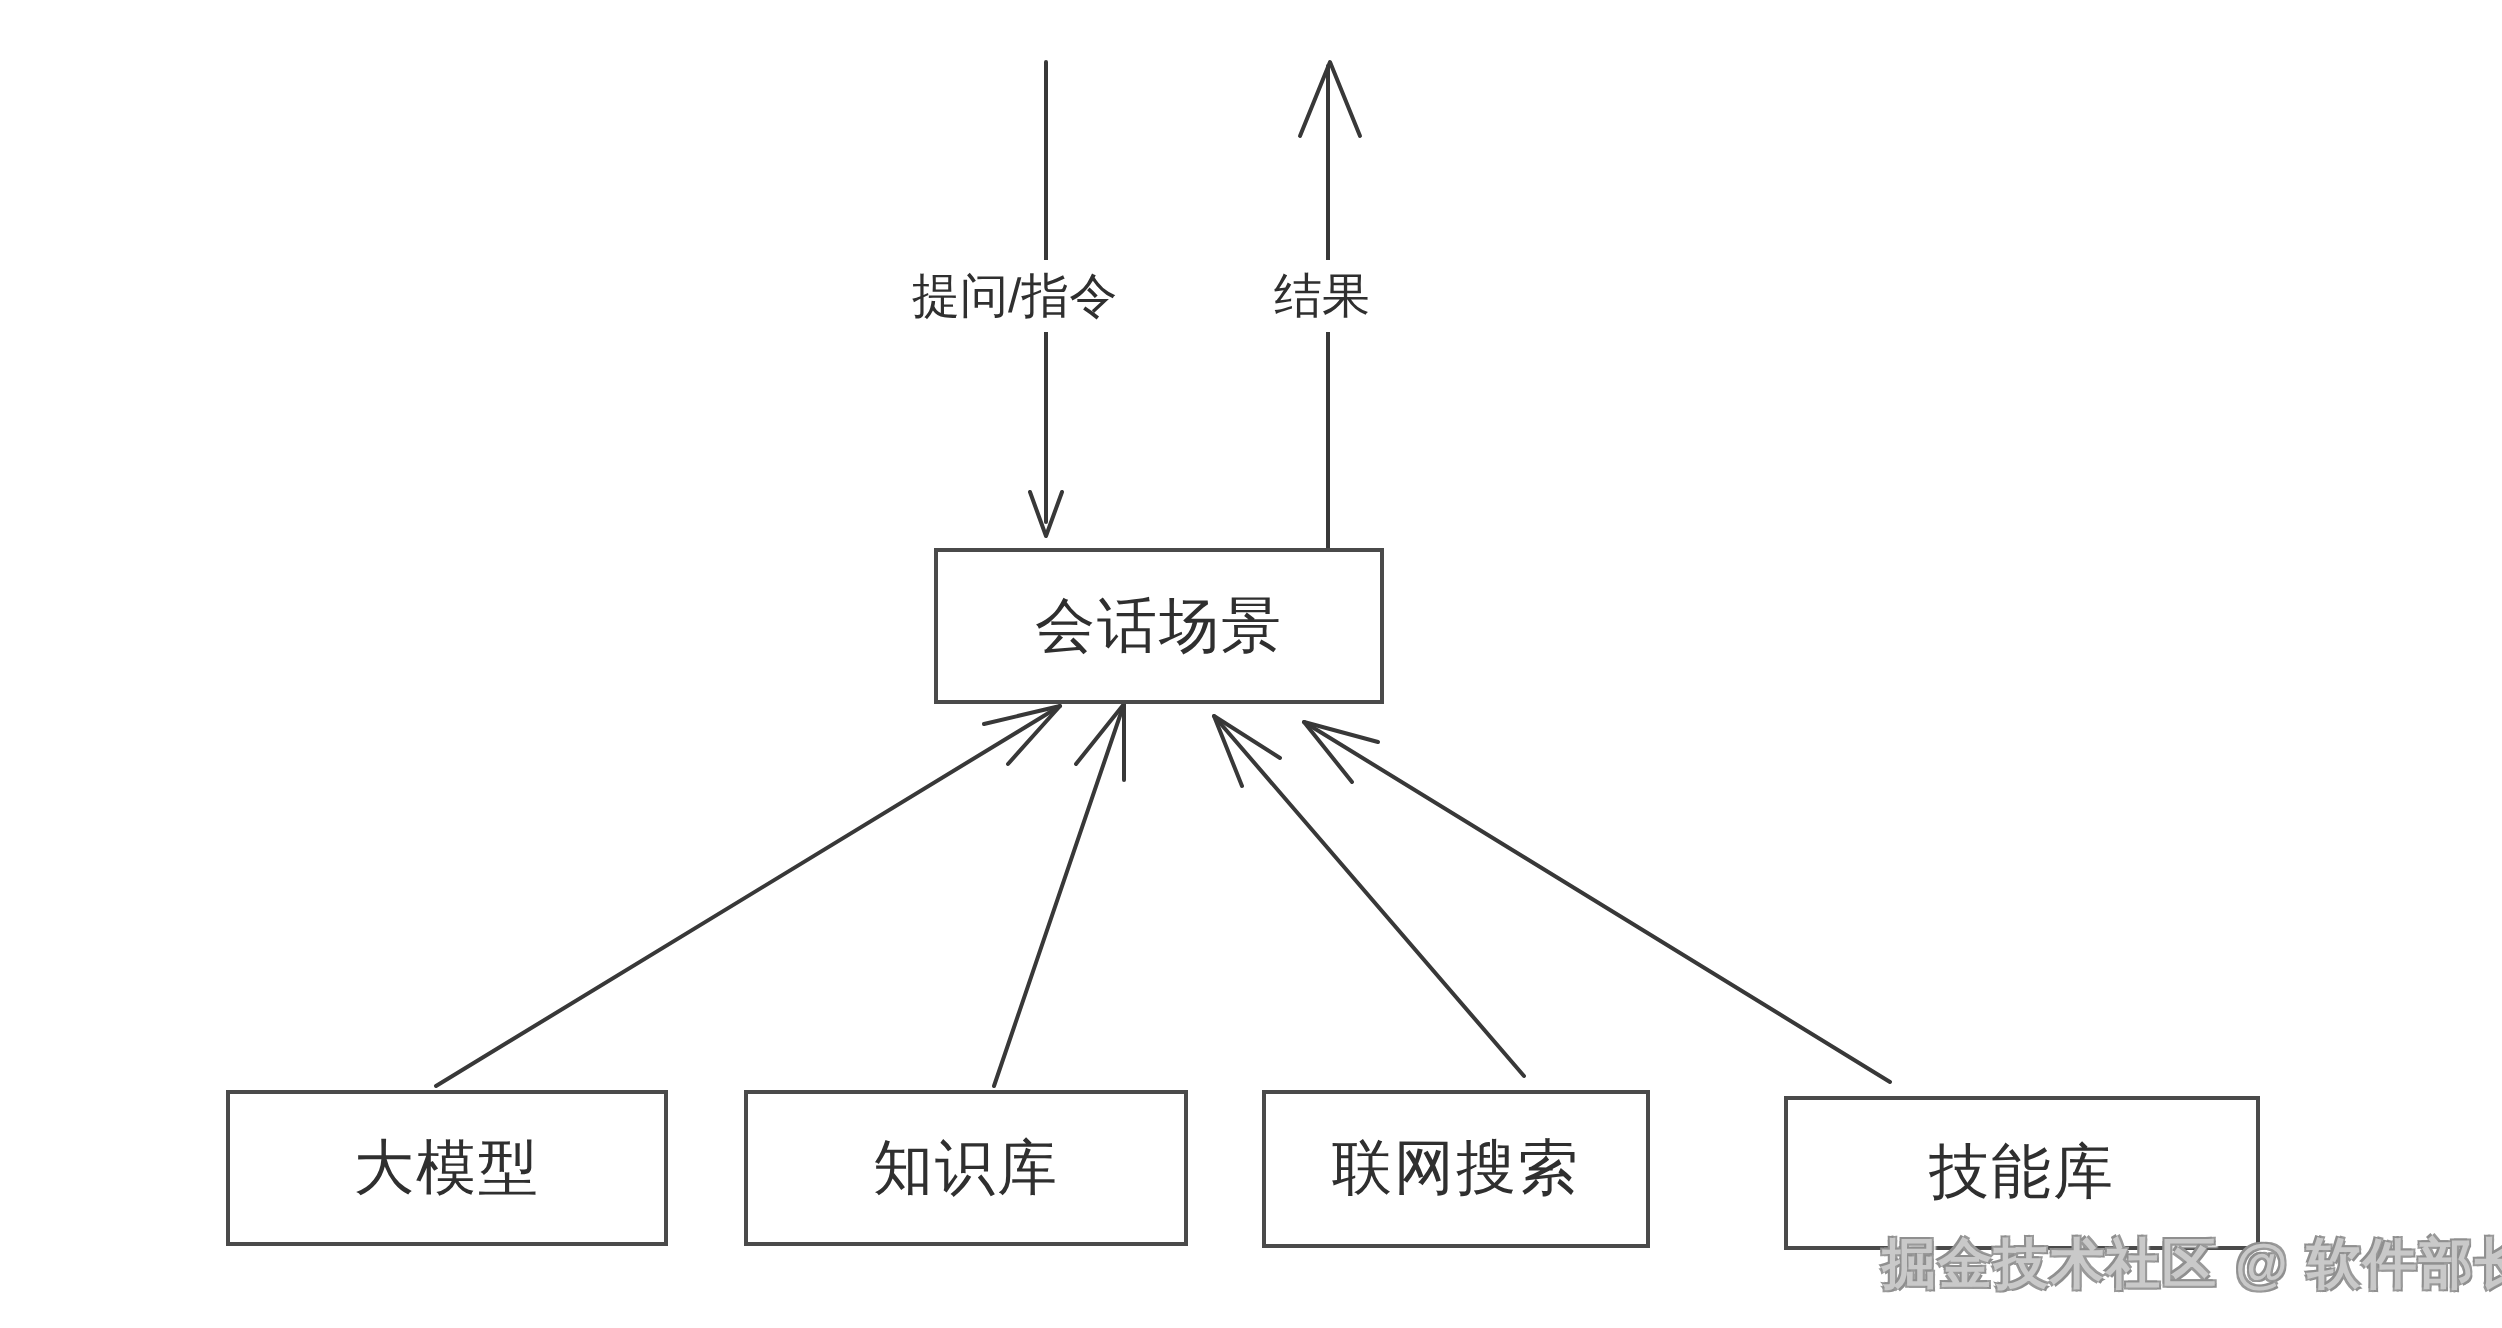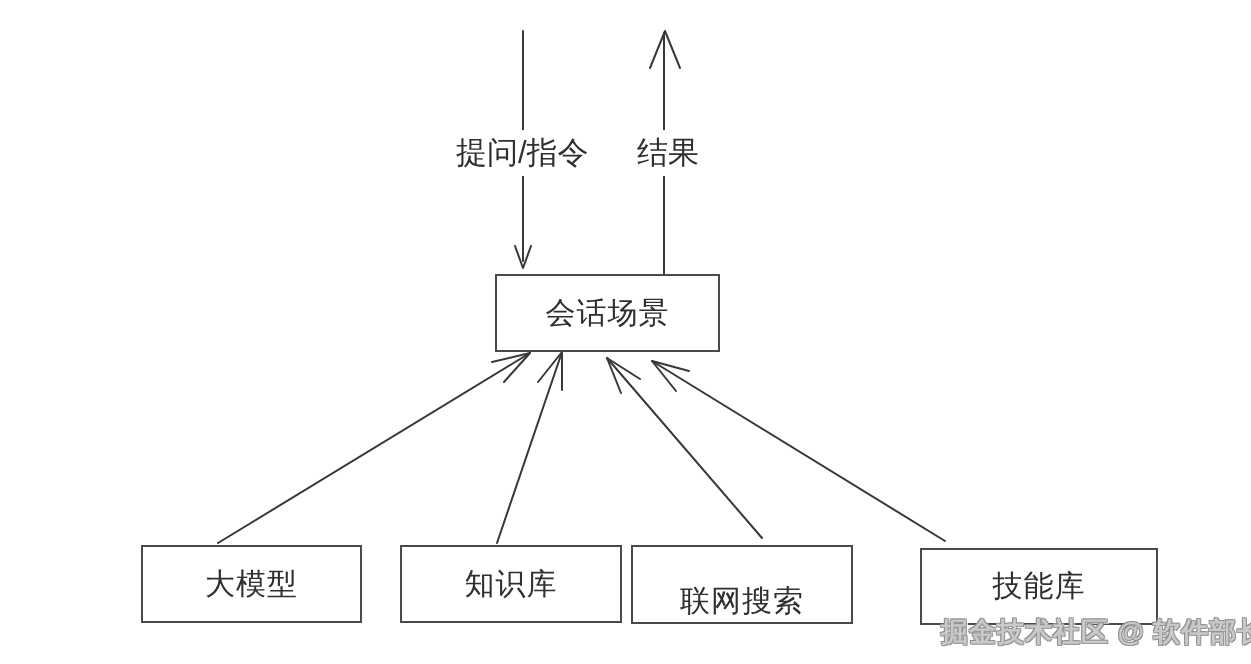--- a/index.html
+++ b/index.html
@@ -41,33 +41,32 @@
     z-index: 2;
     background: var(--background);
     border: 2px solid var(--box-border);
     display: flex;
     align-items: center;
     justify-content: center;
     font-size: 30px;
     color: var(--text);
     letter-spacing: 1px;
     white-space: nowrap;
-    margin-left: 28px;
   }
   .node-scene  { left: 467px; top: 274px; width: 225px; height: 78px; }
   .node-llm    { left: 113px; top: 545px; width: 221px; height: 78px; }
   .node-kb     { left: 372px; top: 545px; width: 222px; height: 78px; }
-  .node-web    { left: 603px; top: 545px; width: 222px; height: 79px; align-items: flex-end; }
+  .node-web    { left: 631px; top: 545px; width: 194px; height: 79px; }
   .node-skills { left: 892px; top: 548px; width: 238px; height: 77px; }
   .edge-label {
     position: absolute;
     z-index: 3;
     background: var(--background);
     color: var(--text);
-    font-size: 31px;
+    font-size: 24px;
     padding: 2px 7px;
     white-space: nowrap;
   }
   .edge-label-input  { left: 449px; top: 130px; }
   .edge-label-output { left: 630px; top: 130px; }
   .watermark {
     position: absolute;
     z-index: 4;
     left: 941px;
     top: 614px;

